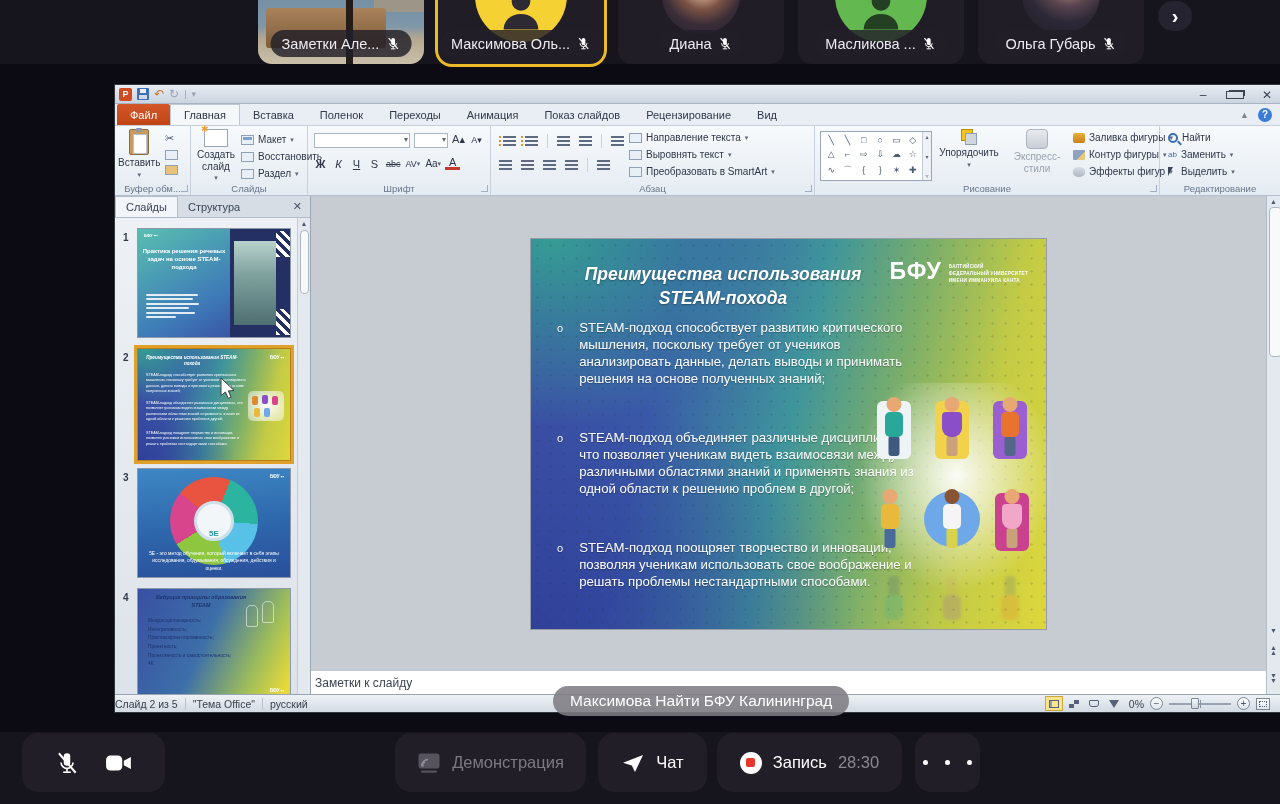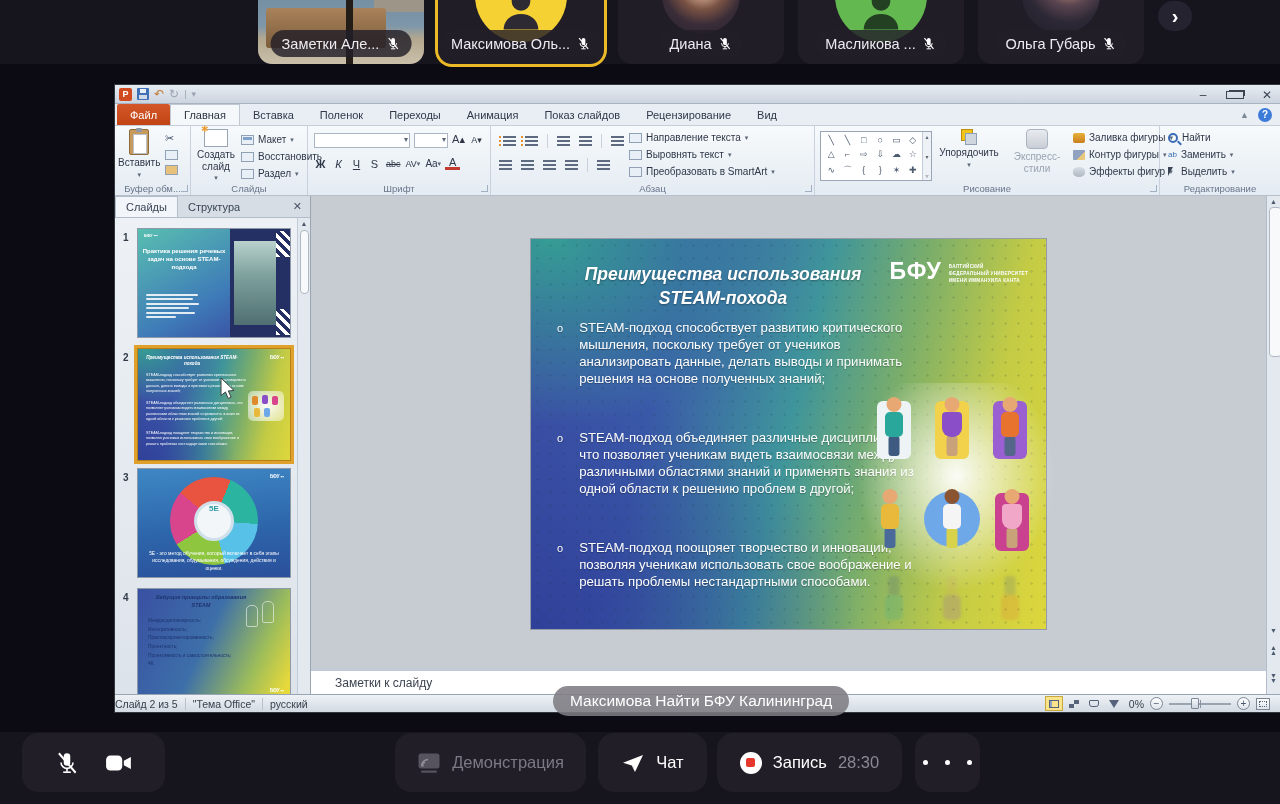--- a/index.html
+++ b/index.html
@@ -90,21 +90,21 @@
   .pscroll{position:absolute;right:0;top:22px;width:13px;bottom:0;background:#e4e9ef;border-left:1px solid #c2ccd6;display:flex;flex-direction:column;align-items:center}
   .pscroll .thumbbar{width:9px;height:64px;background:#f7f9fb;border:1px solid #aeb8c4;border-radius:4px;margin-top:3px}
   .thumb-num{position:absolute;left:8px;font-size:10px;font-weight:bold;color:#333b49}
   .thumb{position:absolute;left:22px;width:154px;background:#fff;border:1px solid #8d99a8;overflow:hidden}
   .thumb.sel{box-shadow:0 0 0 3px #dfa02c;border-color:#b97f17}
 
   .editor{position:absolute;left:196px;top:0;width:955px;height:472px;background:#c7ccd3;overflow:hidden}
   .vscroll{position:absolute;right:0;top:0;width:14px;height:498px;background:#e4e9ef;border-left:1px solid #b3bdc9;font-size:7px;color:#4c5a70}
   .vscroll div{width:100%;text-align:center}
   .vs-thumb{height:150px;margin:2px 2px;background:#f7f9fb;border:1px solid #aeb8c4;border-radius:4px}
-  .notes{position:absolute;left:196px;top:472px;width:955px;height:26px;background:#fff;border-top:3px solid #c3cbd5;display:flex;align-items:center;padding-left:24px;font-size:12px;color:#3a424f}
+  .notes{position:absolute;left:196px;top:472px;width:955px;height:26px;background:#fff;border-top:3px solid #c3cbd5;display:flex;align-items:center;padding-left:4px;font-size:12px;color:#3a424f}
 
   .statusbar{position:absolute;left:0;top:609px;width:1165px;height:18px;background:linear-gradient(#eef2f6,#d3dae3);border-top:1px solid #98a5b3;display:flex;align-items:center;font-size:10.5px;color:#39414e}
   .sb-sep{width:1px;height:12px;background:#b9c2cd;margin:0 7px}
   .viewbtns{display:flex;gap:2px;align-items:center}
   .viewbtn{width:18px;height:15px;display:flex;align-items:center;justify-content:center}
   .viewbtn.on{background:#fbe38a;border:1px solid #c9a93f}
   .vb-norm{width:10px;height:8px;border:1px solid #55627a;box-shadow:inset 2px 0 0 #8fa3c0}
   .vb-grid{width:10px;height:8px;background:conic-gradient(#55627a 0 25%,transparent 0 50%,#55627a 0 75%,transparent 0)}
   .vb-book{width:10px;height:7px;border:1px solid #55627a;border-radius:1px 1px 3px 3px}
   .vb-show{width:0;height:0;border-left:5px solid transparent;border-right:5px solid transparent;border-top:8px solid #55627a}
@@ -146,21 +146,21 @@
   .hazard{position:absolute;right:0;width:14px;height:26px;background:repeating-linear-gradient(45deg,#fff 0 3px,#242f63 3px 7px)}
   .tinybars span{display:block;height:2px;background:rgba(255,255,255,.85);margin:2.5px 0;border-radius:1px}
   .t2-bg{position:absolute;inset:0;background:
       radial-gradient(ellipse at 4% 0%,rgba(52,170,145,.85),rgba(52,170,145,0) 34%),
       radial-gradient(ellipse at 0% 100%,rgba(47,62,152,.9),rgba(47,62,152,0) 45%),
       linear-gradient(103deg,#3c4da4 0%,#3a5aa9 26%,#3f959b 50%,#79ad6b 66%,#c3cb45 83%,#ded73c 100%)}
   .t3-bg{position:absolute;inset:0;background:linear-gradient(175deg,#3e87c4 0%,#2d66ab 55%,#2a4f9b 100%)}
   .ring{position:absolute;left:32px;top:8px;width:88px;height:88px;border-radius:50%;
         background:conic-gradient(from -50deg,#e8543f 0 20%,#2bb5a0 0 40%,#57c1e8 0 60%,#8ec63f 0 80%,#d8458c 0 100%)}
   .ring-in{position:absolute;left:24px;top:24px;width:40px;height:40px;border-radius:50%;background:#f2f6f8;border:3px solid #cfe0ea;
-           display:flex;align-items:flex-start;justify-content:center;color:#2a9aa5;font-size:8px;font-weight:bold}
+           display:flex;align-items:flex-end;justify-content:center;color:#2a9aa5;font-size:8px;font-weight:bold}
   .t4-bg{position:absolute;inset:0;background:linear-gradient(115deg,#3950a2 0%,#3d6fa9 45%,#9dbd5a 76%,#e8d93a 96%)}
   .t4-people{position:absolute;right:10px;top:12px;width:34px;height:30px;opacity:.55}
   .t4-people i{position:absolute;width:12px;height:22px;border:1px solid #fff;border-radius:5px 5px 2px 2px}
   .cursor-arrow{position:absolute;z-index:40}
 
   
   .presenter{position:absolute;left:553px;top:686px;height:30px;padding:0 17px;border-radius:15px;background:rgba(126,124,131,.88);
              color:#fff;font-size:15.5px;display:flex;align-items:center;z-index:30;white-space:nowrap}
   .tbtn{position:absolute;top:733px;height:59px;border-radius:16px;background:#211e28;display:flex;align-items:center;justify-content:center;gap:11px;color:#fff;font-size:16.5px}
   .tbtn .sub{color:#8b8894}

